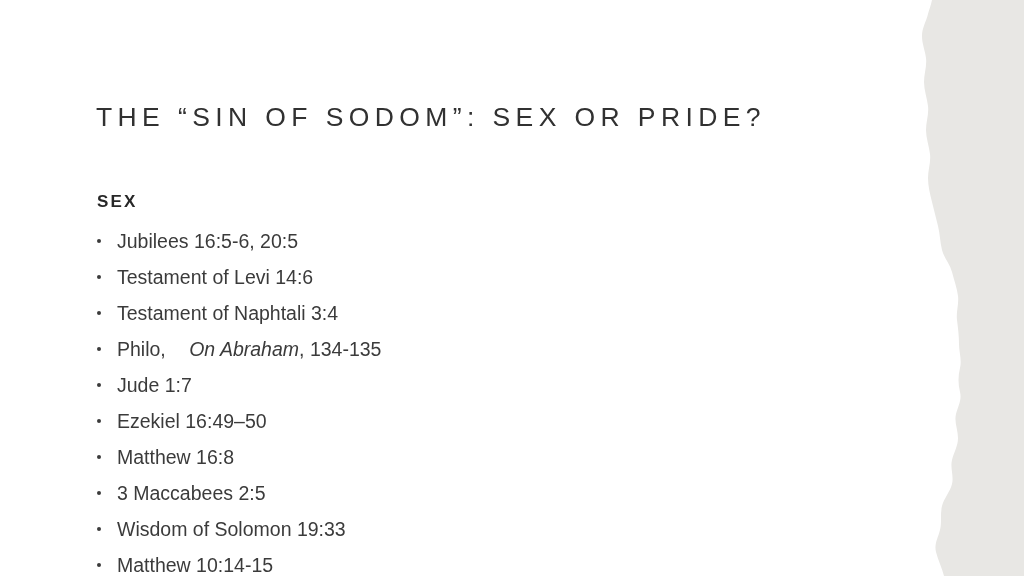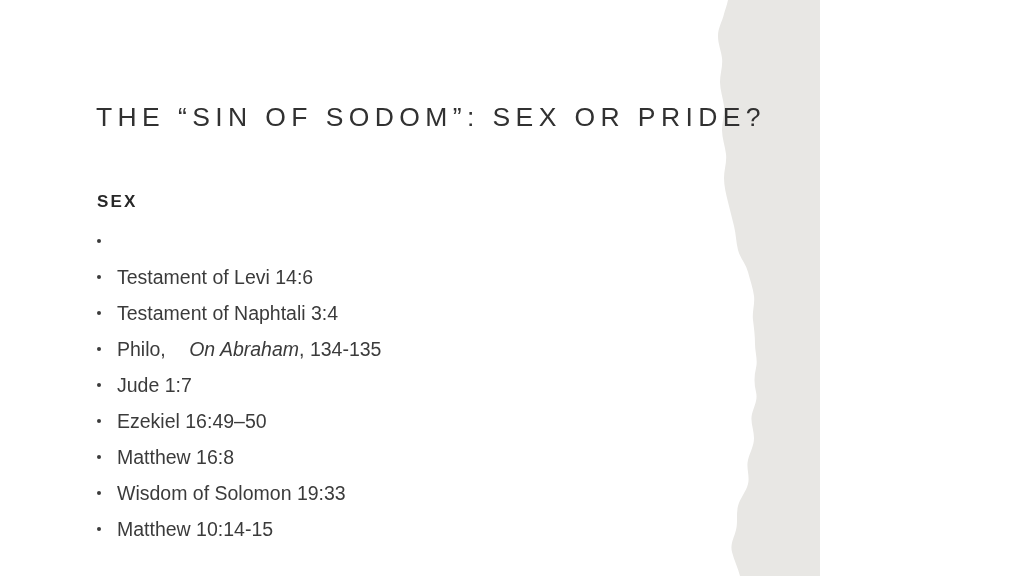--- a/index.html
+++ b/index.html
@@ -9,21 +9,21 @@
   body {
     width: 1024px;
     height: 576px;
     background: #ffffff;
     font-family: "Liberation Sans", sans-serif;
     overflow: hidden;
   }
 
   #slide {
     position: relative;
-    width: 820px;
+    width: 1024px;
     height: 576px;
     background: #ffffff;
     overflow: hidden;
   }
 
   
   #torn-edge {
     position: absolute;
     top: 0;
     right: 0;
@@ -142,21 +142,21 @@
 
   <h1 id="slide-title">THE “SIN OF SODOM”: SEX OR PRIDE?</h1>
 
   <div id="body-columns">
 
     <div class="column">
       <div class="column-header">SEX</div>
       <ul class="bullet-list">
         <li class="bullet-item">
           <span class="bullet-dot"></span>
-          <em></em><span></span>
+          <span>Jubilees 16:5-6, 20:5</span><em></em><span></span>
         </li>
         <li class="bullet-item">
           <span class="bullet-dot"></span>
           <span>Testament of Levi 14:6</span><em></em><span></span>
         </li>
         <li class="bullet-item">
           <span class="bullet-dot"></span>
           <span>Testament of Naphtali 3:4</span><em></em><span></span>
         </li>
         <li class="bullet-item">
@@ -175,20 +175,24 @@
         <li class="bullet-item">
           <span class="bullet-dot"></span>
           <span>Ezekiel 16:49–50</span><em></em><span></span>
         </li>
         <li class="bullet-item">
           <span class="bullet-dot"></span>
           <span>Matthew 16:8</span><em></em><span></span>
         </li>
         <li class="bullet-item">
           <span class="bullet-dot"></span>
+          <span>3 Maccabees 2:5</span><em></em><span></span>
+        </li>
+        <li class="bullet-item">
+          <span class="bullet-dot"></span>
           <span>Wisdom of Solomon 19:33</span><em></em><span></span>
         </li>
         <li class="bullet-item">
           <span class="bullet-dot"></span>
           <span>Matthew 10:14-15</span><em></em><span></span>
         </li>
       </ul>
     </div>
 
   </div>

